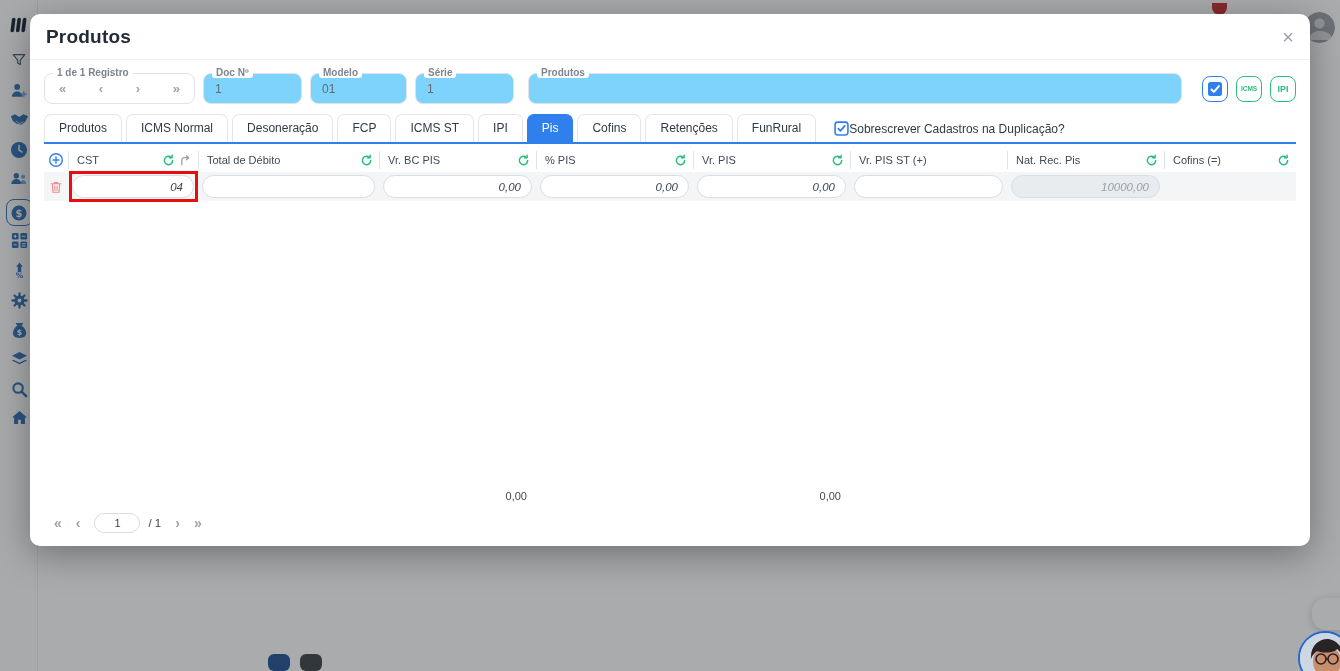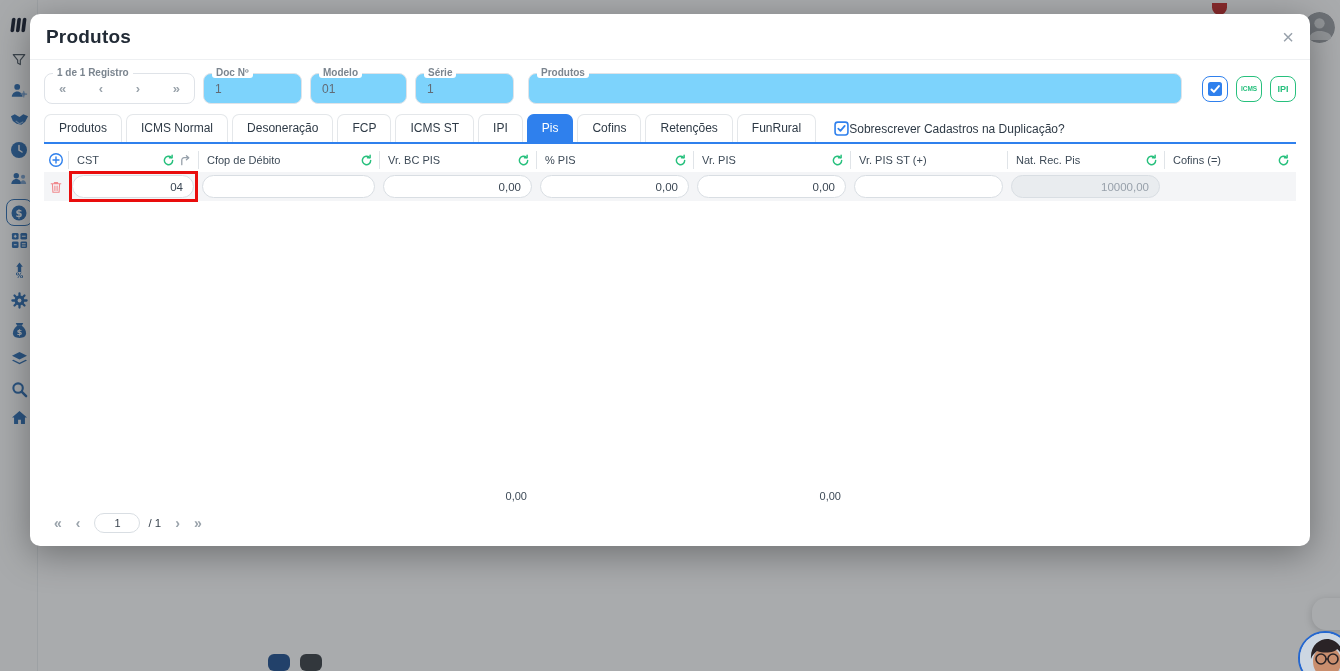--- a/index.html
+++ b/index.html
@@ -55,21 +55,21 @@
   .grid { flex:1; display:flex; flex-direction:column; min-height:0; padding:0 14px; }
   .gcols { display:grid; grid-template-columns:24px 130px 181px 157px 157px 157px 157px 157px 132px; }
   .grid-header { margin-top:4px; height:24px; align-items:center; flex:0 0 auto; }
   .gh-cell { display:flex; align-items:center; height:18px; padding:0 6px 0 8px; font-size:11px; color:#3d4a57; border-left:1px solid #e0e4e8; gap:4px; }
   .gh-cell .lbl { white-space:nowrap; }
   .gh-cell .sp { flex:1; }
   .gh-first { border-left:none; display:flex; align-items:center; justify-content:center; }
   .grid-row { background:#f4f5f7; padding:3px 0; align-items:center; flex:0 0 auto; }
   .cell { padding:0 4px; position:relative; }
   .cell input { width:100%; height:23px; border:1px solid #d9dee3; border-radius:12px; background:#fff; font-family:inherit; font-size:11.5px; color:#3b4754; padding:0 10px; outline:none; }
-  .cell input.num { text-align:right; }
+  .cell input.num { text-align:right;font-style:italic; }
   .cell input:disabled { background:#e9ecef; color:#98a1ab; }
   .row-icon { display:flex; align-items:center; justify-content:center; cursor:pointer; }
   .annotation { position:absolute; left:1px; top:-4px; right:0; bottom:-4px; border:3px solid #e90d0d; pointer-events:none; }
   .grid-body { flex:1; }
   .grid-footer { flex:0 0 auto; height:16px; align-items:center; margin-bottom:2px; }
   .gf-cell { text-align:right; padding-right:9px; font-size:11px; color:#3d4a57; }
 
   
   .pagination { flex:0 0 auto; height:40px; display:flex; align-items:center; gap:14px; padding:0 24px 6px 24px; }
   .pg-arrow { color:#9aa3ab; font-size:14px; font-weight:bold; cursor:pointer; }
@@ -274,21 +274,21 @@
         <svg width="13" height="13" viewBox="0 0 14 14">
             <path d="M11.5 7a4.5 4.5 0 1 1-1.3-3.2" fill="none" stroke="#27c07d" stroke-width="1.6" stroke-linecap="round"></path>
             <path d="M10.9 1.3v2.8H8" fill="none" stroke="#27c07d" stroke-width="1.6" stroke-linecap="round" stroke-linejoin="round"></path>
           </svg>
         <svg width="13" height="13" viewBox="0 0 14 14">
             <path d="M3 11.5V6.5A2.5 2.5 0 0 1 5.5 4H10" fill="none" stroke="#97a1ab" stroke-width="1.4" stroke-linecap="round"></path>
             <path d="M8 1.8 10.5 4 8 6.2" fill="none" stroke="#97a1ab" stroke-width="1.4" stroke-linecap="round" stroke-linejoin="round"></path>
           </svg>
       </div>
       <div class="gh-cell">
-        <span class="lbl">Cfop de Débito</span>
+        <span class="lbl">Total de Débito</span>
           <span class="sp"></span>
         <svg width="13" height="13" viewBox="0 0 14 14">
             <path d="M11.5 7a4.5 4.5 0 1 1-1.3-3.2" fill="none" stroke="#27c07d" stroke-width="1.6" stroke-linecap="round"></path>
             <path d="M10.9 1.3v2.8H8" fill="none" stroke="#27c07d" stroke-width="1.6" stroke-linecap="round" stroke-linejoin="round"></path>
           </svg>
       </div>
       <div class="gh-cell">
         <span class="lbl">Vr. BC PIS</span>
           <span class="sp"></span>
         <svg width="13" height="13" viewBox="0 0 14 14">

